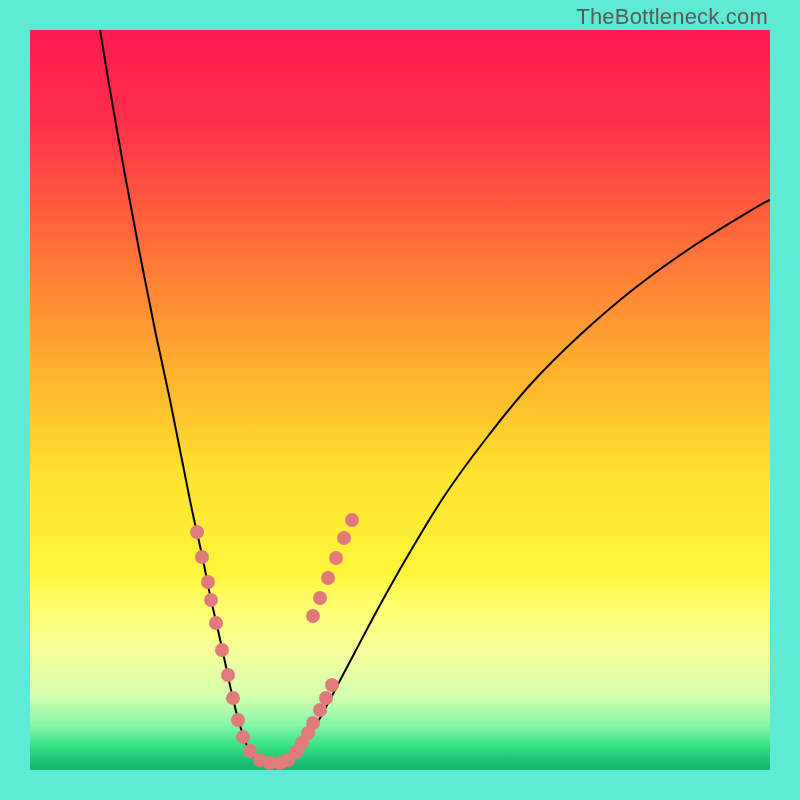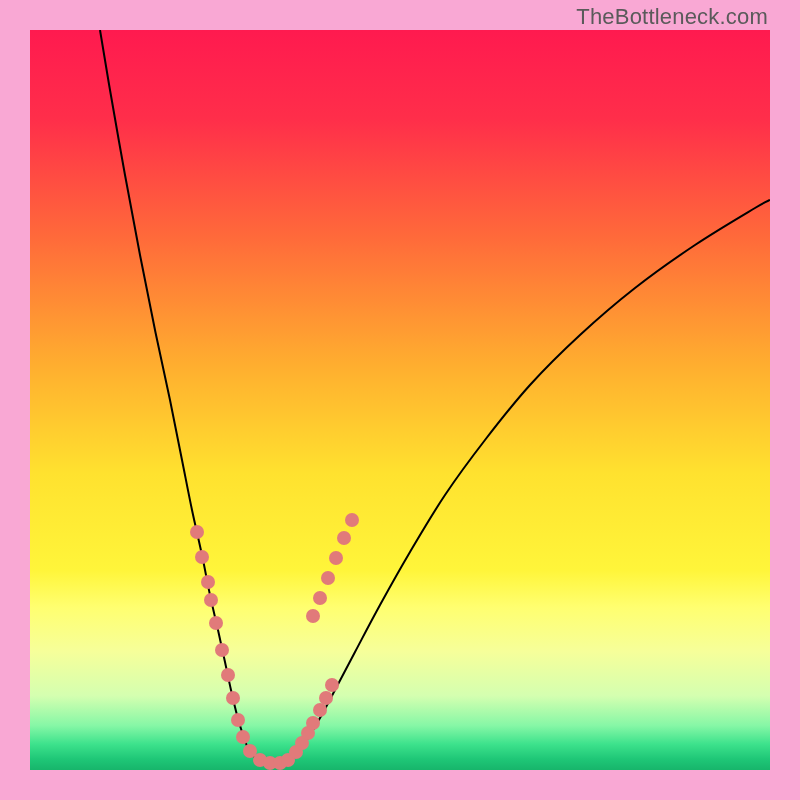--- a/index.html
+++ b/index.html
@@ -1,21 +1,21 @@
 <!DOCTYPE html>
 <html><head>
 <meta charset="utf-8">
 <style>
   * { margin: 0; padding: 0; box-sizing: border-box; }
   html, body { width: 800px; height: 800px; overflow: hidden; background: #000; }
   .frame {
     position: absolute;
     left: 0; top: 0;
     width: 800px; height: 800px;
-    background: #f9a8d4;
+    background: #5eead4;
   }
   .plot {
     position: absolute;
     left: 30px;
     top: 30px;
     width: 740px;
     height: 740px;
     overflow: hidden;
   }
   .gradient {

